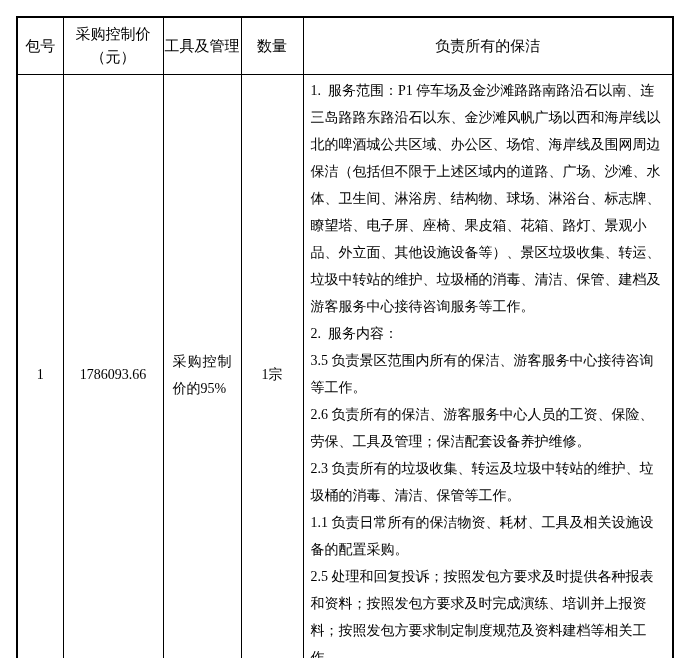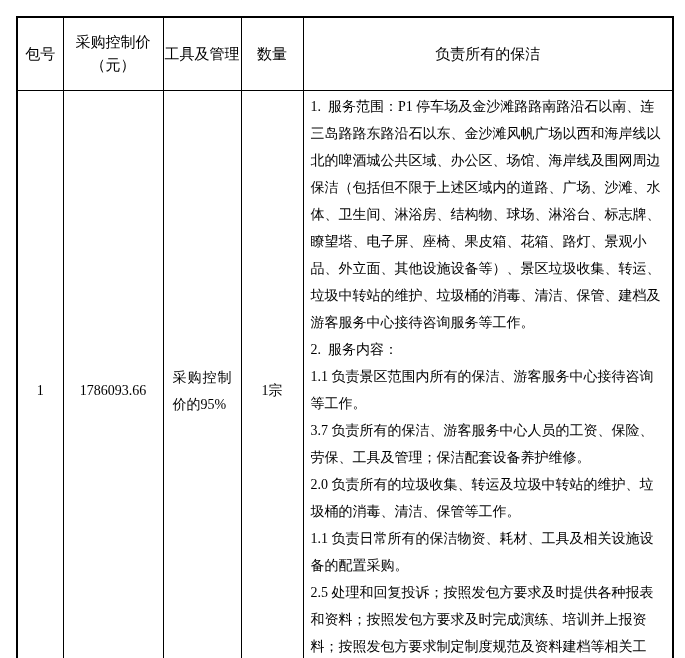--- a/index.html
+++ b/index.html
@@ -32,21 +32,21 @@
   }
   .doc-table thead th {
     height: 52px;
     text-align: center;
     vertical-align: middle;
     font-size: 15px;
     line-height: 23px;
     padding: 2px 0;
   }
   .doc-table thead th.hdr-price {
-    padding: 10px 11px;
+    padding: 2px 11px;
   }
   .doc-table tbody td {
     font-size: 14px;
     text-align: center;
     vertical-align: middle;
     height: 570px;
     padding: 2px 4px;
   }
   .doc-table tbody td.cell-limit {
     text-align: justify;
@@ -88,21 +88,21 @@
   </thead>
   <tbody>
     <tr>
       <td>1</td>
       <td>1786093.66</td>
       <td class="cell-limit">采购控制价的95%</td>
       <td>1宗</td>
       <td class="cell-overview">
         <p>1.&nbsp;&nbsp;服务范围：P1 停车场及金沙滩路路南路沿石以南、连三岛路路东路沿石以东、金沙滩风帆广场以西和海岸线以北的啤酒城公共区域、办公区、场馆、海岸线及围网周边保洁（包括但不限于上述区域内的道路、广场、沙滩、水体、卫生间、淋浴房、结构物、球场、淋浴台、标志牌、瞭望塔、电子屏、座椅、果皮箱、花箱、路灯、景观小品、外立面、其他设施设备等）、景区垃圾收集、转运、垃圾中转站的维护、垃圾桶的消毒、清洁、保管、建档及游客服务中心接待咨询服务等工作。</p>
         <p>2.&nbsp;&nbsp;服务内容：</p>
-        <p>1.1 负责景区范围内所有的保洁、游客服务中心接待咨询等工作。</p>
-        <p>3.7 负责所有的保洁、游客服务中心人员的工资、保险、劳保、工具及管理；保洁配套设备养护维修。</p>
-        <p>2.0 负责所有的垃圾收集、转运及垃圾中转站的维护、垃圾桶的消毒、清洁、保管等工作。</p>
+        <p>3.5 负责景区范围内所有的保洁、游客服务中心接待咨询等工作。</p>
+        <p>2.6 负责所有的保洁、游客服务中心人员的工资、保险、劳保、工具及管理；保洁配套设备养护维修。</p>
+        <p>2.3 负责所有的垃圾收集、转运及垃圾中转站的维护、垃圾桶的消毒、清洁、保管等工作。</p>
         <p>1.1 负责日常所有的保洁物资、耗材、工具及相关设施设备的配置采购。</p>
         <p>2.5 处理和回复投诉；按照发包方要求及时提供各种报表和资料；按照发包方要求及时完成演练、培训并上报资料；按照发包方要求制定制度规范及资料建档等相关工作。</p>
       </td>
     </tr>
   </tbody>
 </table>
 
 </body></html>

